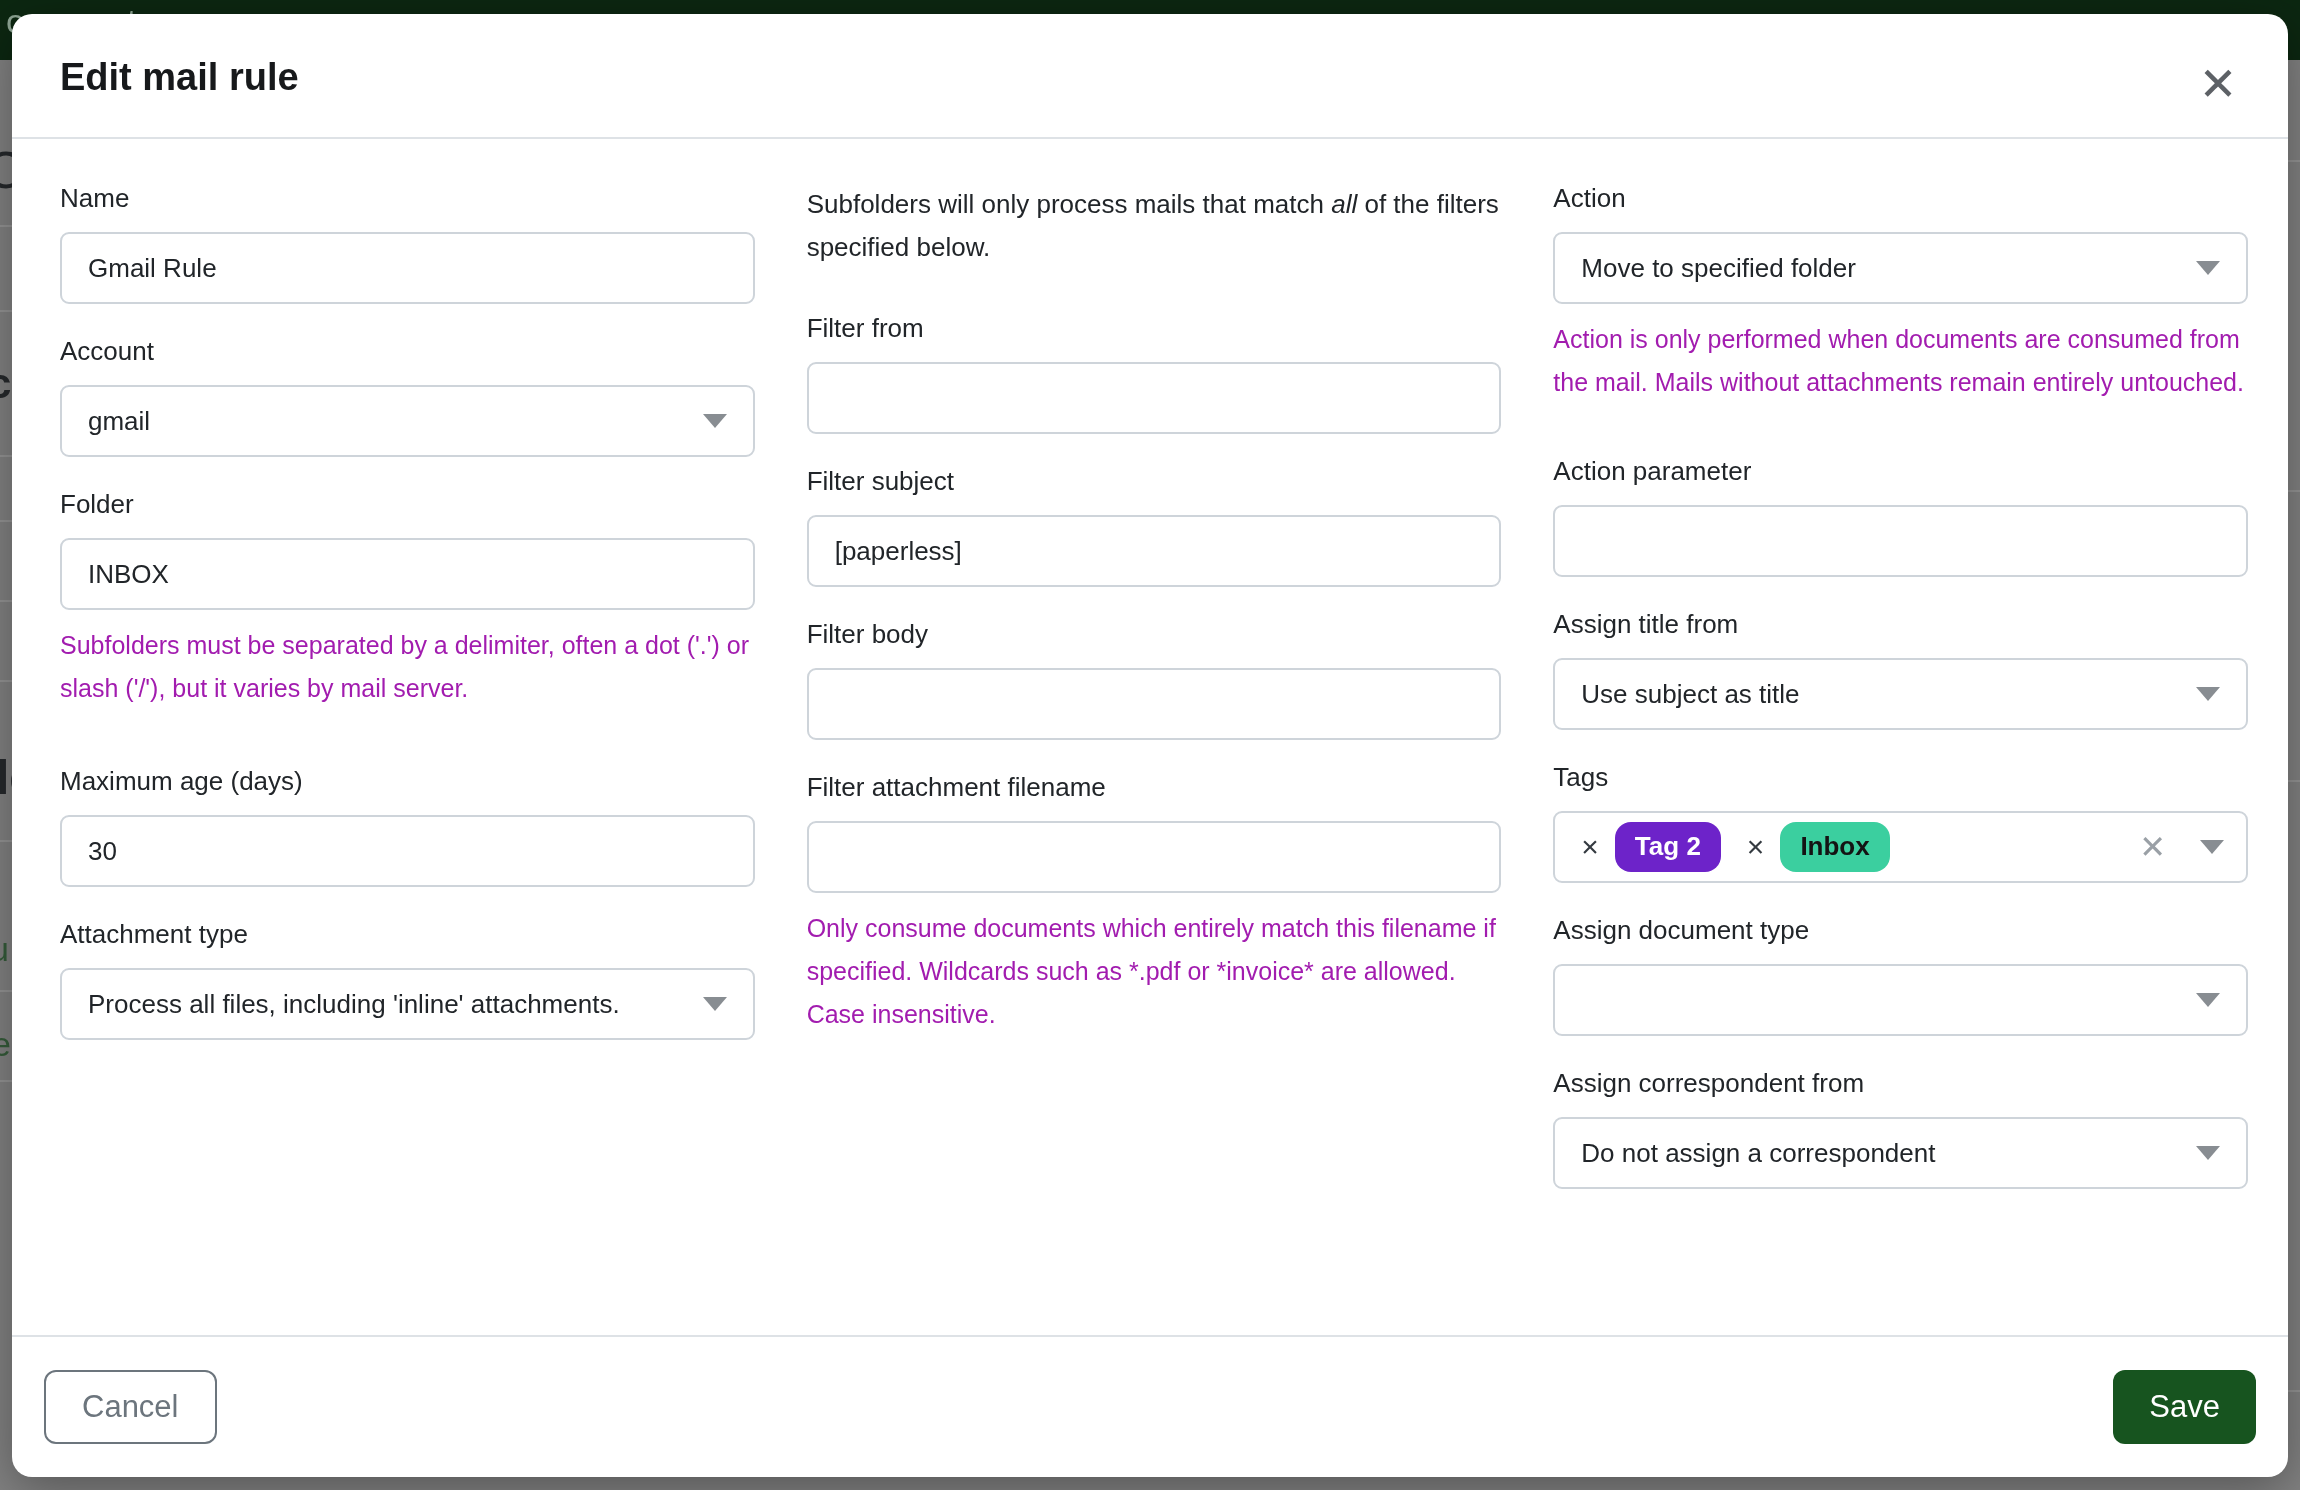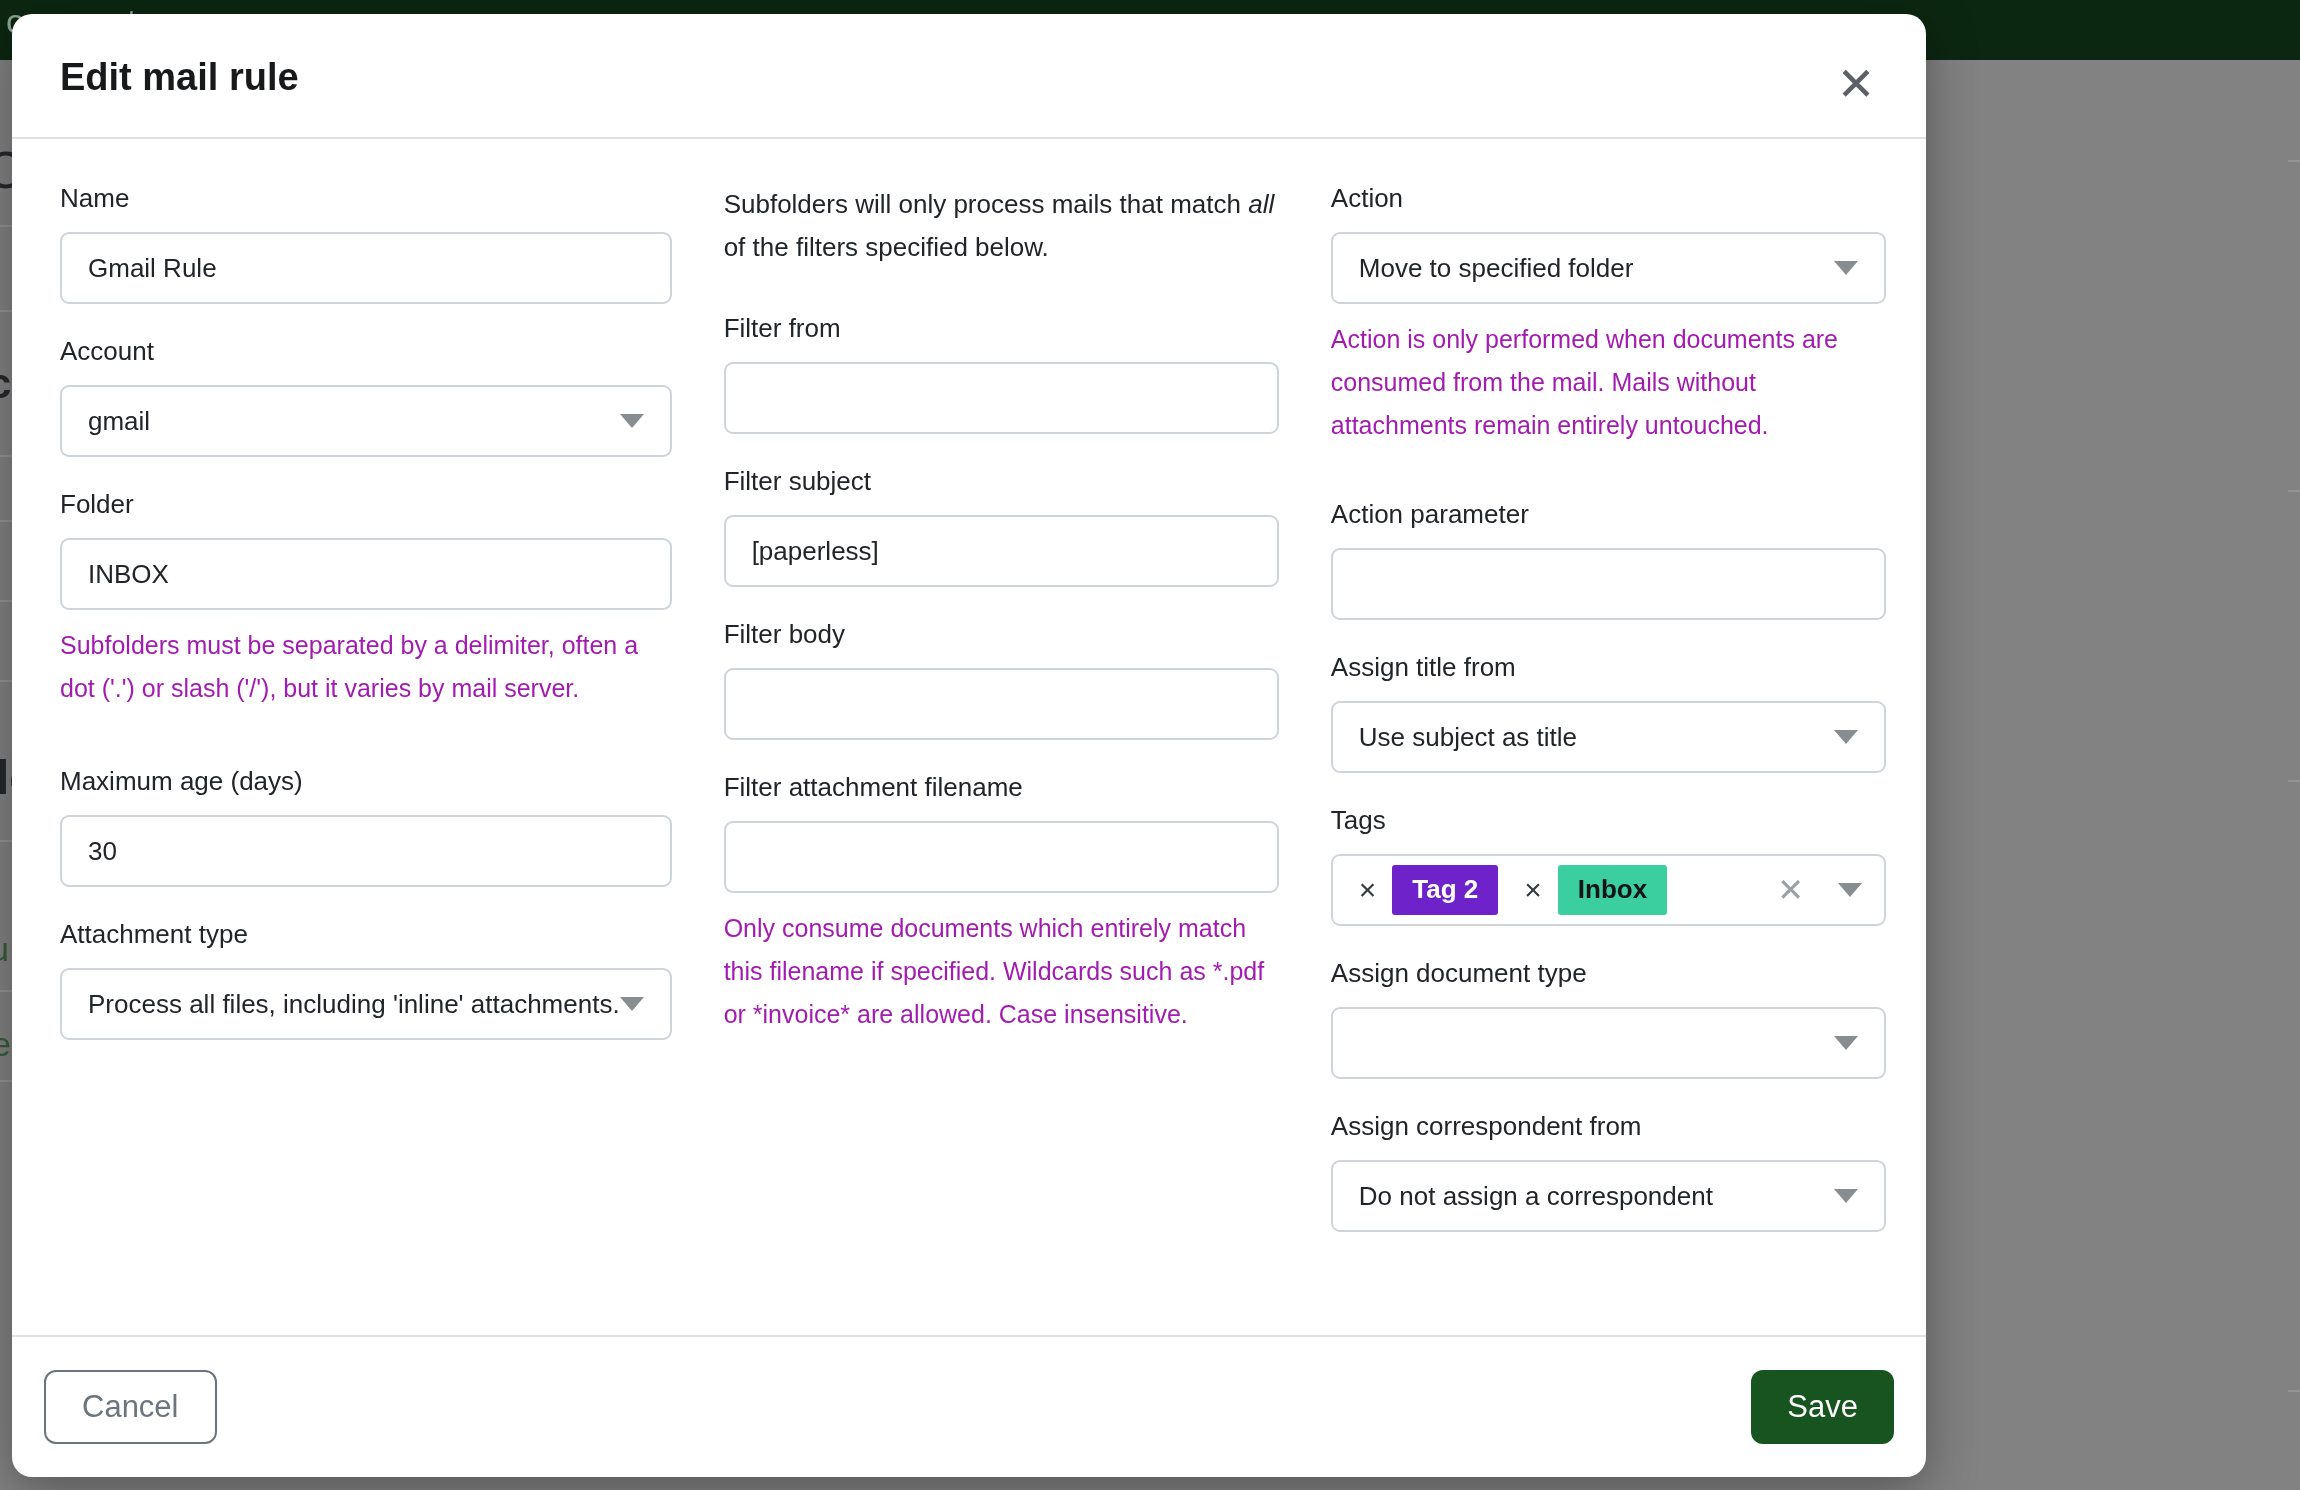--- a/index.html
+++ b/index.html
@@ -32,21 +32,21 @@
   .frag.f3 { top: 690px; font-size: 48px; font-weight: 700; color: #26292c; } .frag.f3 > span { left: -4px; }
   .frag.f4 { top: 870px; font-size: 34px; color: #355c3a; } .frag.f4 > span { left: -10px; }
   .frag.f5 { top: 965px; font-size: 34px; color: #355c3a; } .frag.f5 > span { left: -8px; }
   .right-strip { position: absolute; right: 0; top: 60px; width: 12px; height: 1430px; }
   .right-strip .rowline { position: absolute; right: 0; width: 12px; height: 2px; background: #949494; }
   .rowline.r1 { top: 100px; } .rowline.r2 { top: 430px; } .rowline.r3 { top: 720px; } .rowline.r4 { top: 1330px; }
 
   
   .modal {
     position: absolute; left: 12px; top: 14px;
-    width: 1914px; height: 1463px;
+    width: 2276px; height: 1463px;
     background: #ffffff;
     border-radius: 20px;
     box-shadow: 0 12px 50px rgba(0,0,0,0.35);
     display: flex; flex-direction: column;
   }
   .modal-header {
     position: relative;
     padding: 42px 48px 38px 48px;
     border-bottom: 2px solid #dee2e6;
   }
@@ -106,21 +106,21 @@
   .intro .it { font-style: italic; }
 
   
   .tags-box { padding: 0 22px 0 26px; gap: 0; }
   .tag-item { display: flex; align-items: center; }
   .tag-remove {
     font-size: 30px; color: #343a40; cursor: pointer;
     margin-right: 16px; line-height: 1;
   }
   .tag-chip {
-    border-radius: 3px;
+    border-radius: 16px;
     padding: 9px 20px;
     font-size: 26px; font-weight: 700;
     line-height: 1.2;
     margin-right: 26px;
     white-space: nowrap;
   }
   .tags-right { margin-left: auto; display: flex; align-items: center; gap: 34px; }
   .tags-clear { font-size: 32px; color: #9aa0a6; cursor: pointer; line-height: 1; }
 
   

